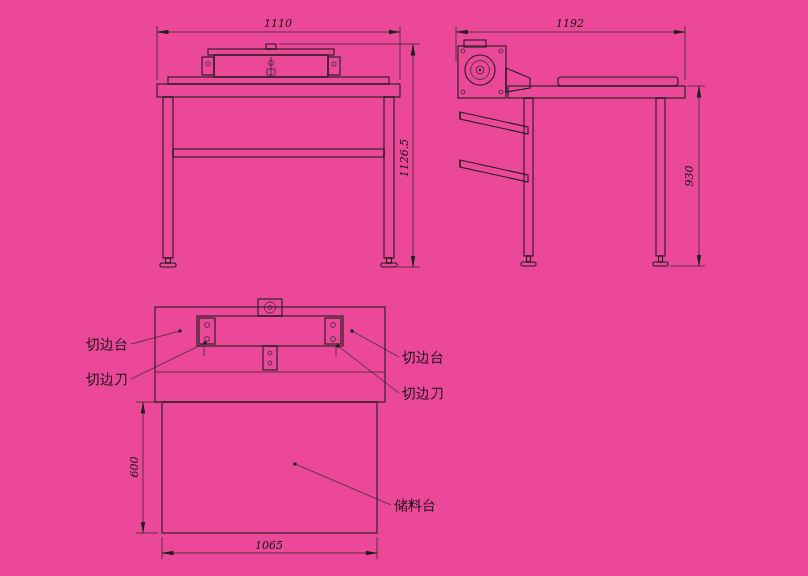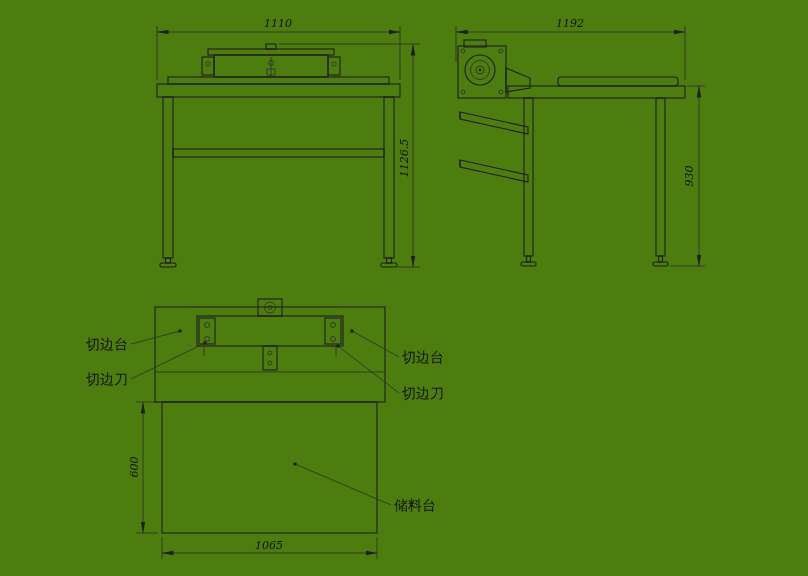--- a/index.html
+++ b/index.html
@@ -1,19 +1,19 @@
 <!DOCTYPE html>
 <html><head>
 <meta charset="utf-8">
 <style>
   * { box-sizing: border-box; }
   html, body { margin: 0; padding: 0; background: #ffffff; }
   .stage {
     width: 808px; height: 576px;
-    background: #4d7c0f;
+    background: #ec4899;
     position: relative; overflow: hidden;
   }
   svg { display: block; }
   .s    { fill: none; stroke: #1f1f1f; stroke-width: 1.1; }
   .thin { fill: none; stroke: #2a2a2a; stroke-width: 0.75; }
   .dim  { fill: none; stroke: #2a2a2a; stroke-width: 0.75;
           marker-start: url(#arr); marker-end: url(#arr); }
   .fill { fill: #1f1f1f; stroke: none; }
   .dimtxt { font: italic 11px "DejaVu Serif", serif; fill: #111; }
   .cn     { font: 14px "DejaVu Sans", "Liberation Sans", sans-serif; fill: #111; }

